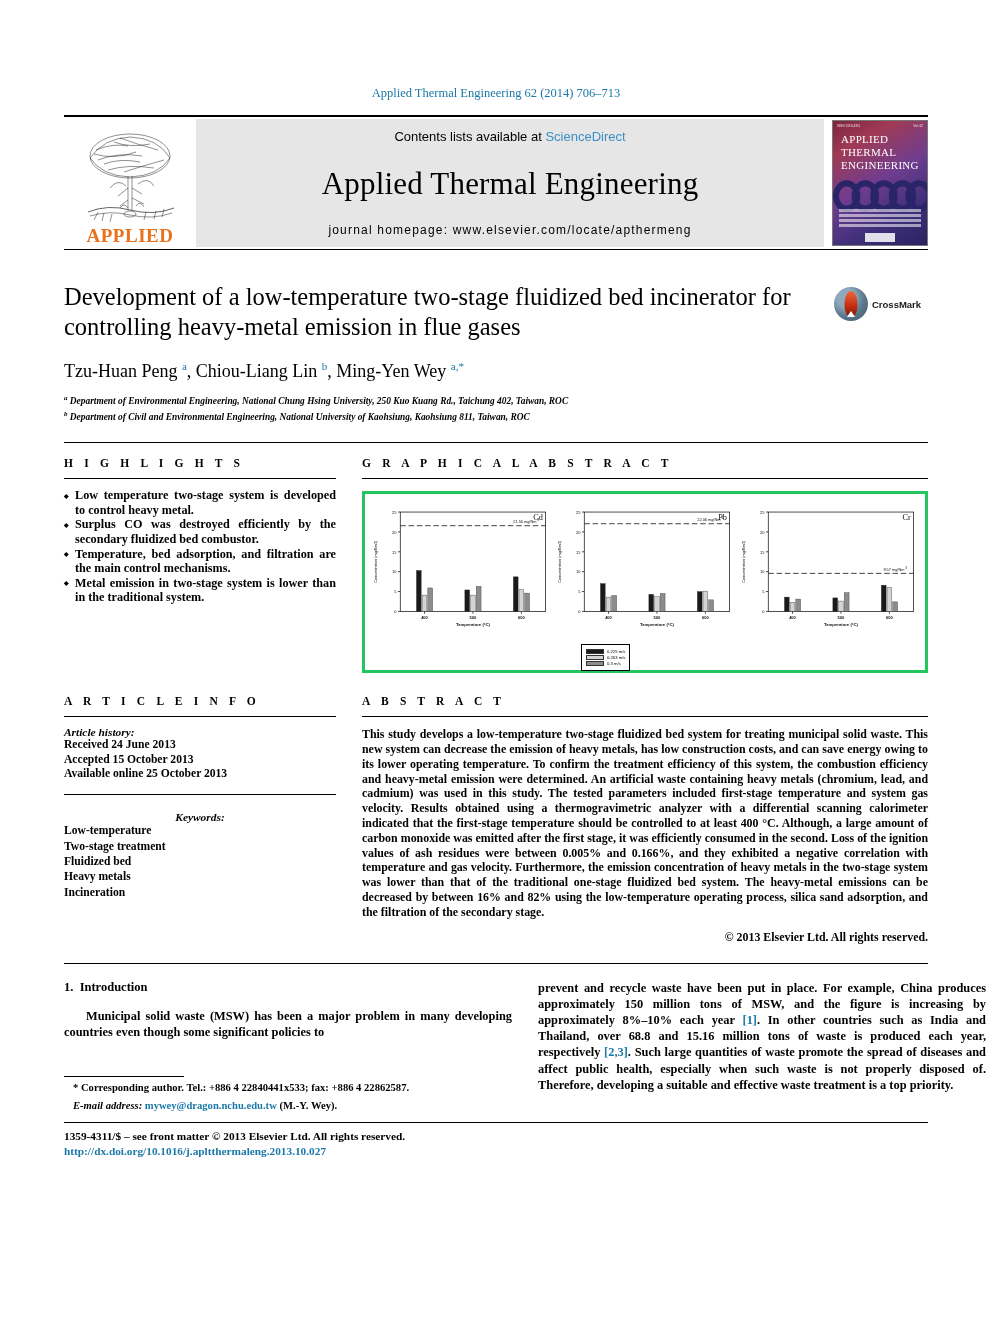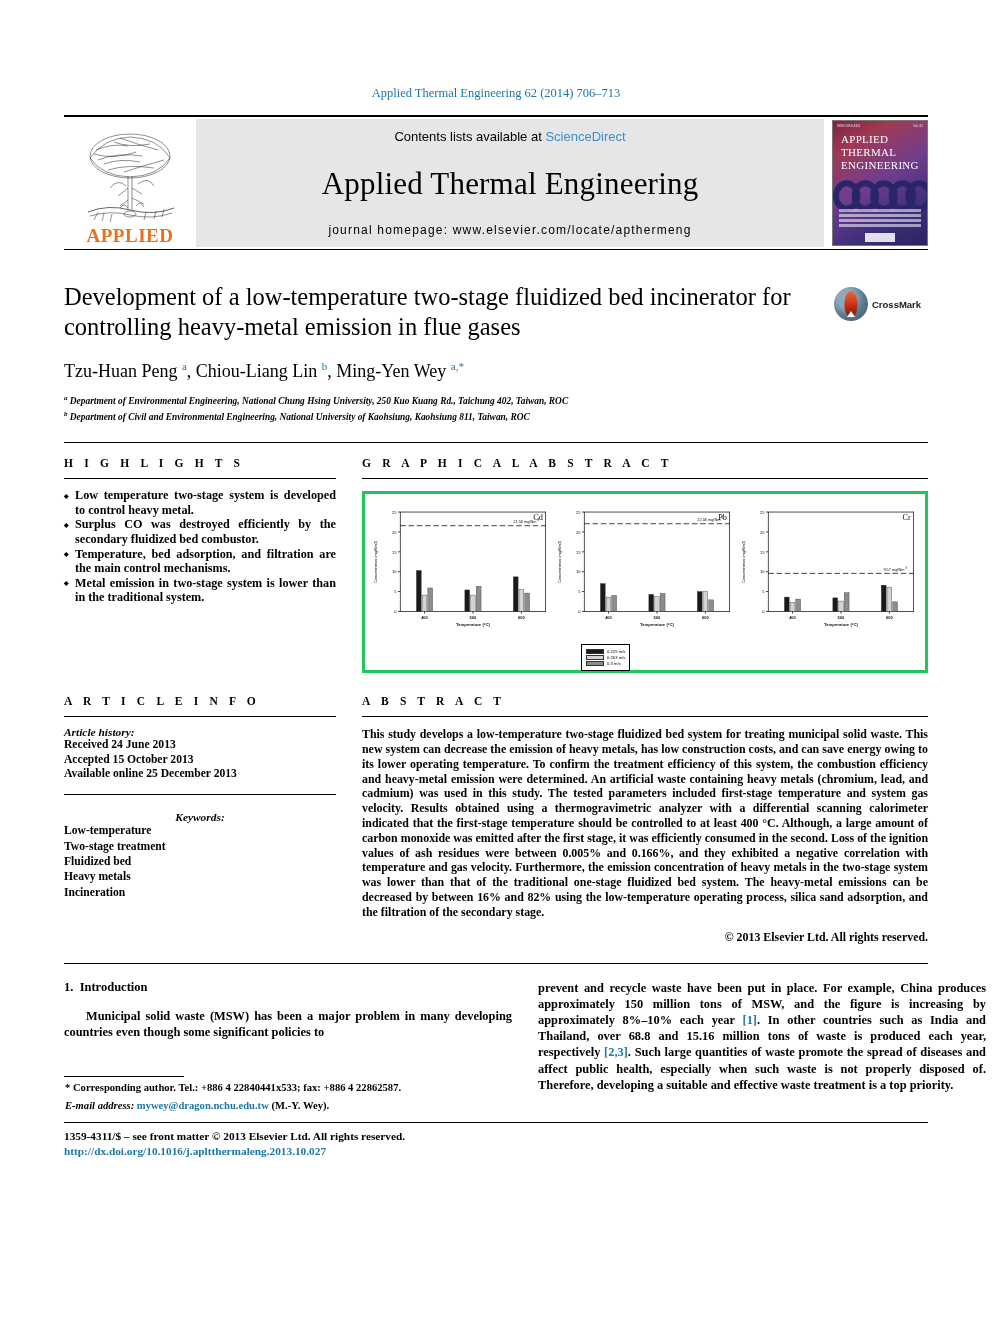--- a/index.html
+++ b/index.html
@@ -142,21 +142,21 @@
   .para.cont { text-indent:0; margin-top:0; }
   a, .lnk { color:#1b78a8; text-decoration:none; }
   .ref { color:#1b78a8; }
 
   .footsep { border-top:1px solid #000; width:120px; margin-top:6px; }
   .footnote { font-size:10.6px; line-height:13.6px; font-weight:bold; margin-top:4px; }
   .footnote .ital { font-style:italic; }
   .bottomrule { margin:10px 48px 0 48px; border-top:1px solid #000; }
   .bottominfo { margin:6px 48px 0 48px; font-size:11.3px; line-height:14.6px; font-weight:bold; }
   .doi { color:#1b78a8; }
-  .footpad { padding-left:1px; }
+  .footpad { padding-left:1px;margin-left:8px; }
 </style>
 </head>
 <body>
 
 <div class="page">
 
   <div class="runhead">Applied Thermal Engineering 62 (2014) 706–713</div>
 
   <div class="masthead-wrap">
     <div class="rule-top"></div>
@@ -385,21 +385,21 @@
     </div>
   </div>
 
   <div class="cols" style="margin-top:22px;">
     <div class="colL">
       <div class="sechead">A R T I C L E   I N F O</div>
       <div class="sechead-rule"></div>
       <div class="ai-hist-label">Article history:</div>
       <div class="ai-line">Received 24 June 2013</div>
       <div class="ai-line">Accepted 15 October 2013</div>
-      <div class="ai-line">Available online 25 December 2013</div>
+      <div class="ai-line">Available online 25 October 2013</div>
       <div class="ai-rule"></div>
       <div class="kw-label">Keywords:</div>
       <div class="kw">Low-temperature</div>
       <div class="kw">Two-stage treatment</div>
       <div class="kw">Fluidized bed</div>
       <div class="kw">Heavy metals</div>
       <div class="kw">Incineration</div>
     </div>
 
     <div class="colR">

